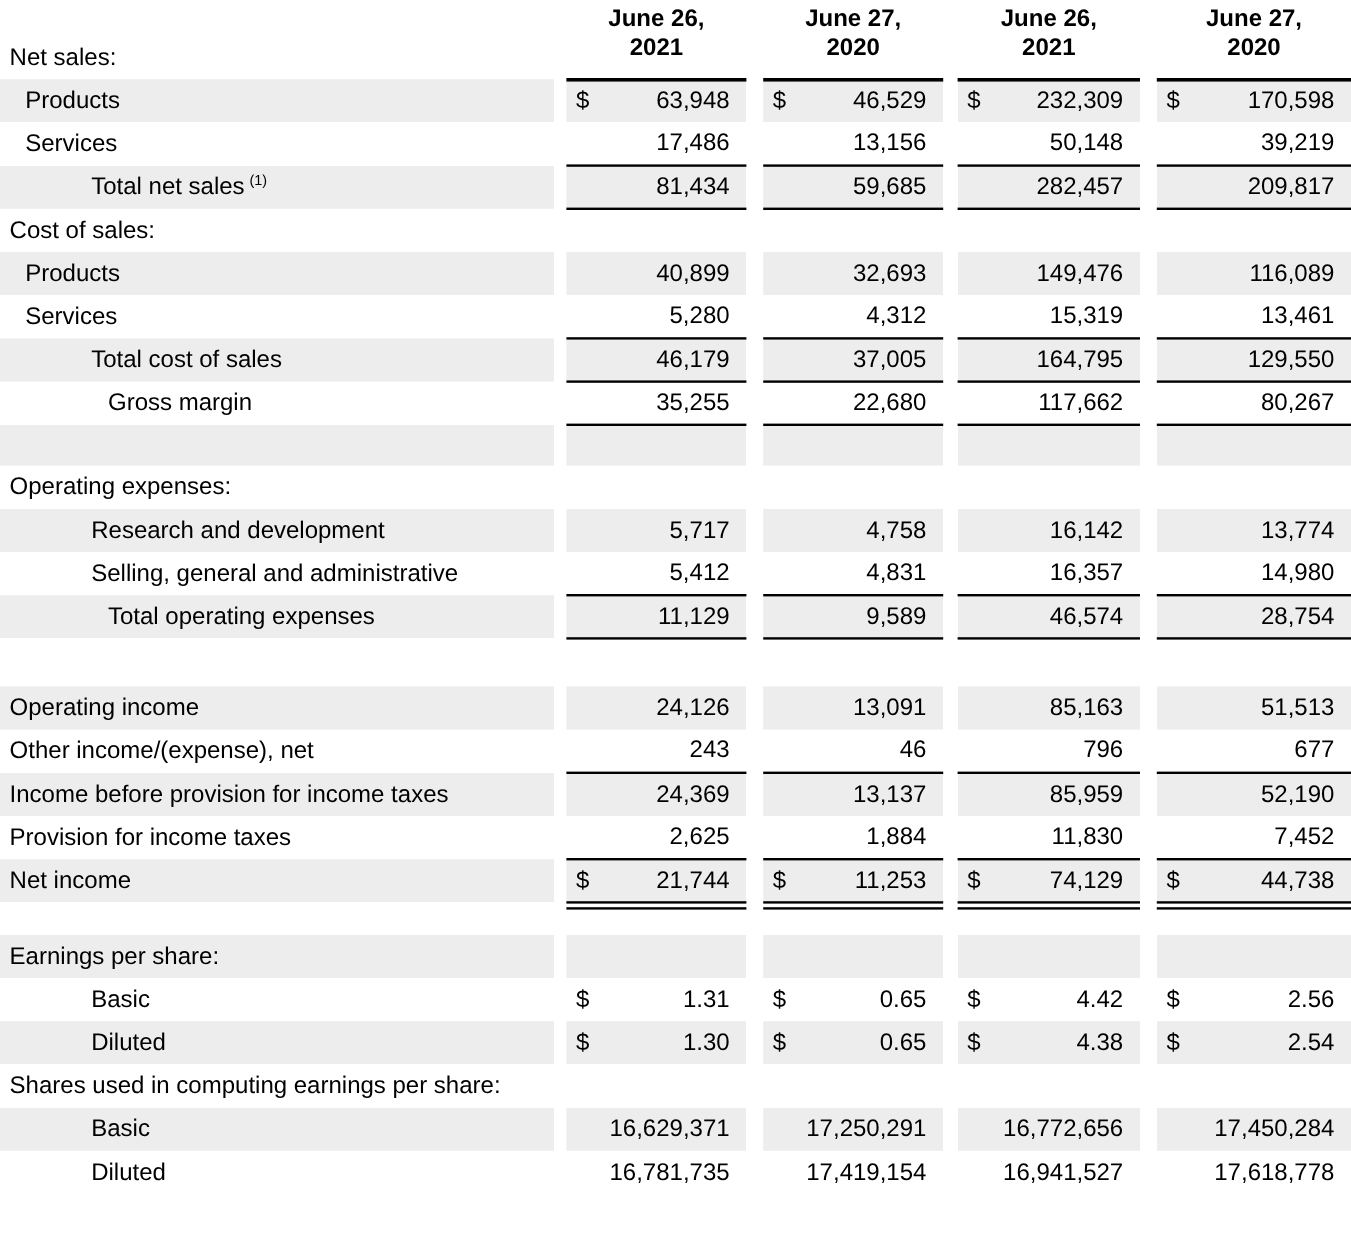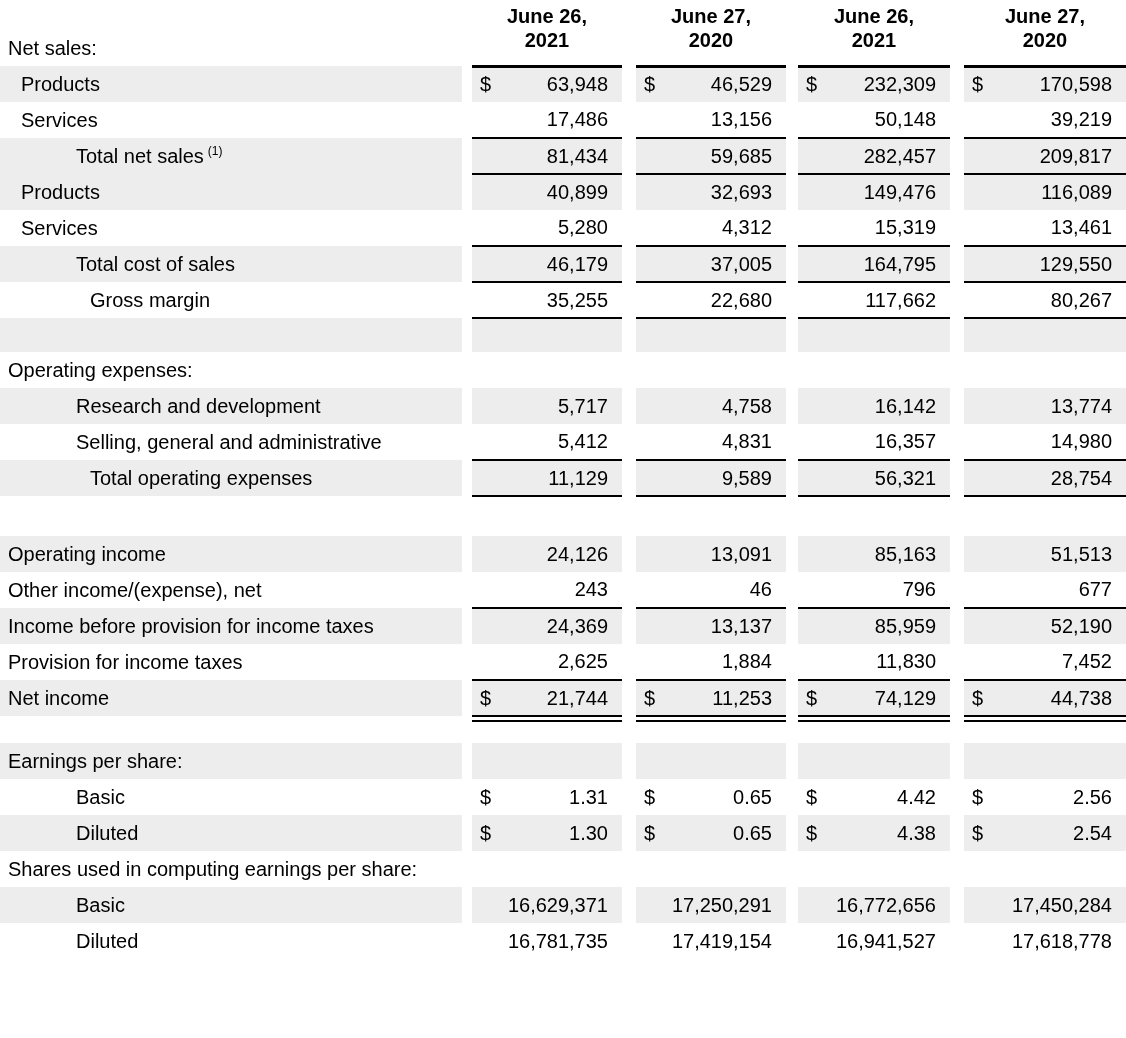--- a/index.html
+++ b/index.html
@@ -145,20 +145,31 @@
         </td>
         <td class="gut"></td>
         <td class="num shaded rt rb">
           <div class="cell">
             <span class="dollar"></span>
             <span class="val">209,817</span>
           </div>
         </td>
       </tr>
       <tr class="datarow">
+        <td class="label ind0"><span>Cost of sales:</span></td>
+        <td class="gut"></td>
+        <td class="num"></td>
+        <td class="gut"></td>
+        <td class="num"></td>
+        <td class="gut"></td>
+        <td class="num"></td>
+        <td class="gut"></td>
+        <td class="num"></td>
+      </tr>
+      <tr class="datarow">
         <td class="label ind1 shaded"><span>Products</span></td>
         <td class="gut"></td>
         <td class="num shaded">
           <div class="cell">
             <span class="dollar"></span>
             <span class="val">40,899</span>
           </div>
         </td>
         <td class="gut"></td>
         <td class="num shaded">
@@ -372,21 +383,21 @@
         <td class="num shaded rt rb">
           <div class="cell">
             <span class="dollar"></span>
             <span class="val">9,589</span>
           </div>
         </td>
         <td class="gut"></td>
         <td class="num shaded rt rb">
           <div class="cell">
             <span class="dollar"></span>
-            <span class="val">56,321</span>
+            <span class="val">46,574</span>
           </div>
         </td>
         <td class="gut"></td>
         <td class="num shaded rt rb">
           <div class="cell">
             <span class="dollar"></span>
             <span class="val">28,754</span>
           </div>
         </td>
       </tr>

